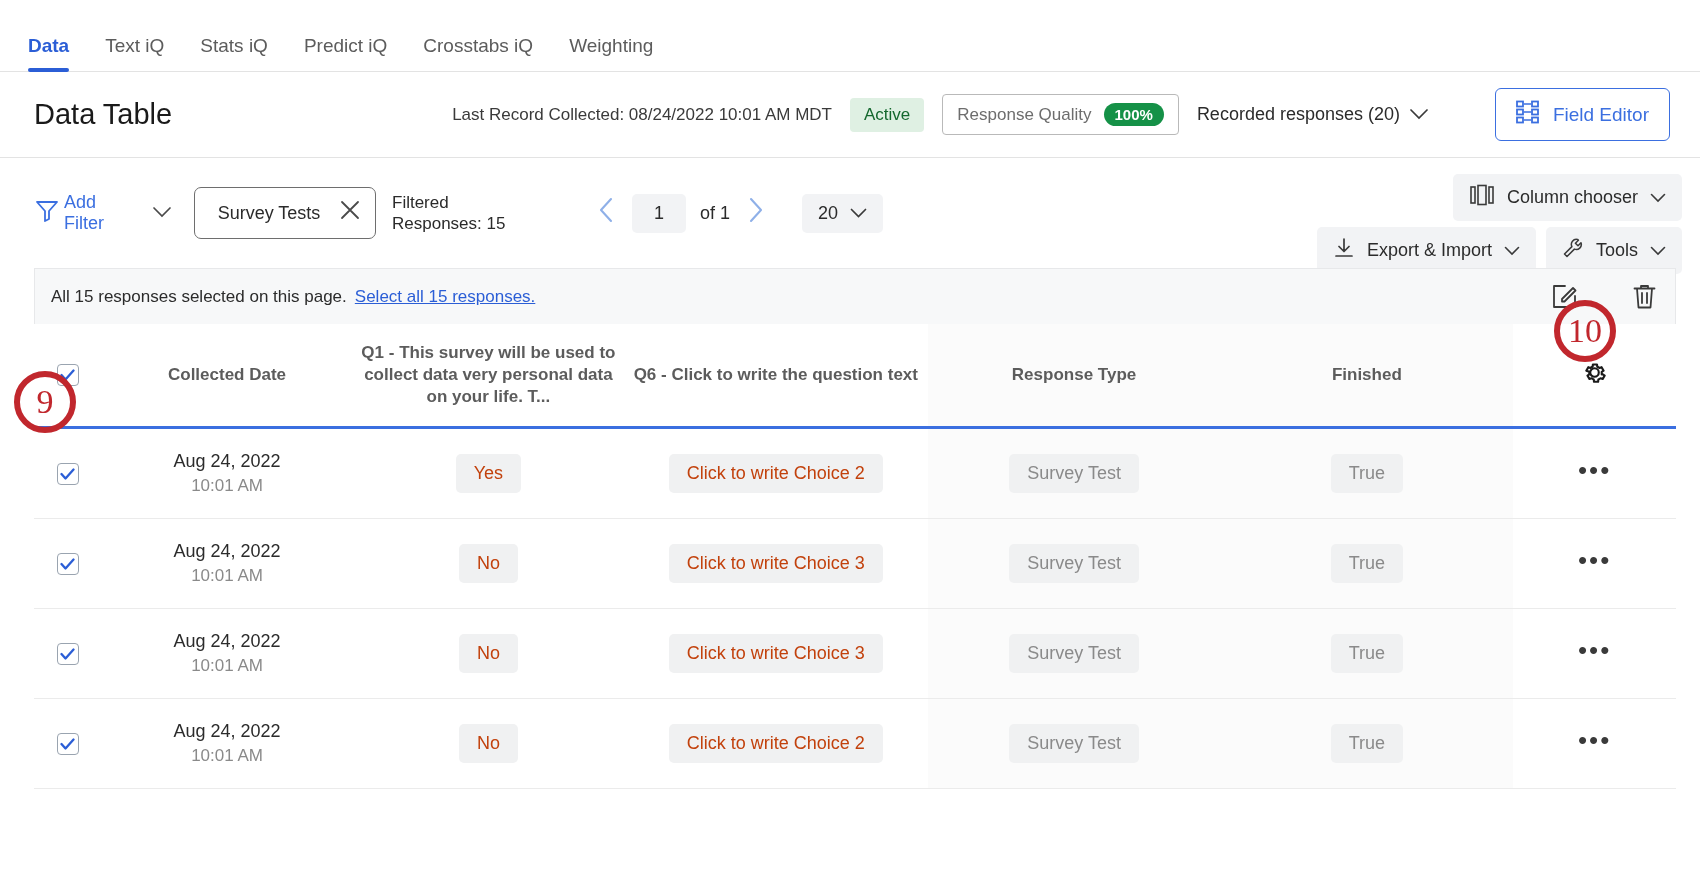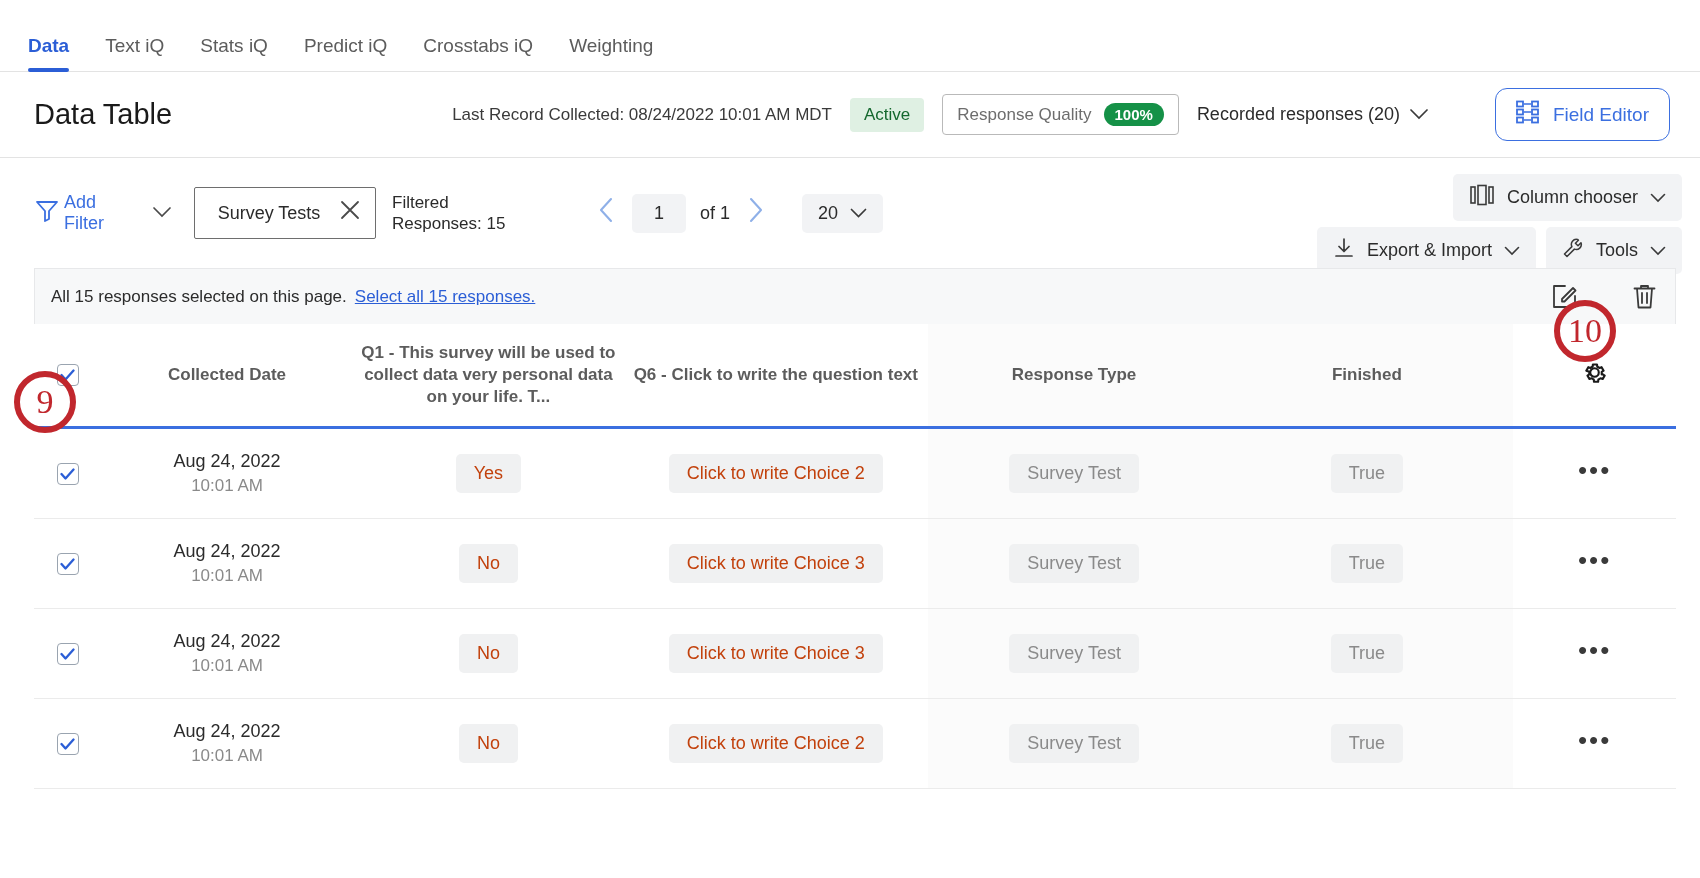--- a/index.html
+++ b/index.html
@@ -70,21 +70,21 @@
   .quality-pill {
     background: #159147; color: #fff; font-size: 15px; font-weight: bold;
     border-radius: 999px; padding: 3px 11px;
   }
   .recorded-resp {
     font-size: 18px; color: #2b2b2b; display:flex; align-items:center; gap:10px;
     white-space: nowrap; cursor: pointer;
   }
   .field-editor-btn {
     margin-left: auto;
-    border: 1px solid #3b6fe0; border-radius: 12px;
+    border: 1px solid #3b6fe0; border-radius: 6px;
     color: #3b6fe0; font-size: 19px;
     padding: 11px 20px;
     display: flex; align-items: center; gap: 13px;
     cursor: pointer; background: #fff;
     white-space: nowrap;
   }
 
   
   .toolbar {
     position: relative;
@@ -94,21 +94,21 @@
   }
   .addfilter {
     display: flex; align-items: center; gap: 4px; cursor: pointer;
   }
   .addfilter-label {
     color: #3b6fe0; font-size: 18px; line-height: 1.15; width: 62px;
   }
   .caret { color: #4a4a4a; font-size: 16px; }
   .chip {
     margin-left: 22px;
-    border: 1px solid #6e6e6e; border-radius: 2px;
+    border: 1px solid #6e6e6e; border-radius: 7px;
     min-width: 182px; height: 52px;
     display: flex; align-items: center; justify-content: space-between;
     padding: 0 14px 0 18px; cursor: pointer; background:#fff;
   }
   .chip-label { font-size: 18px; color: #2b2b2b; line-height: 1.15; text-align:center; flex:1;}
   .chip-x { font-size: 22px; color: #4a4a4a; margin-left: 14px; }
   .filtered-count {
     margin-left: 16px; font-size: 17px; color: #2b2b2b; line-height: 1.25; width: 130px;
   }
   .pager {

